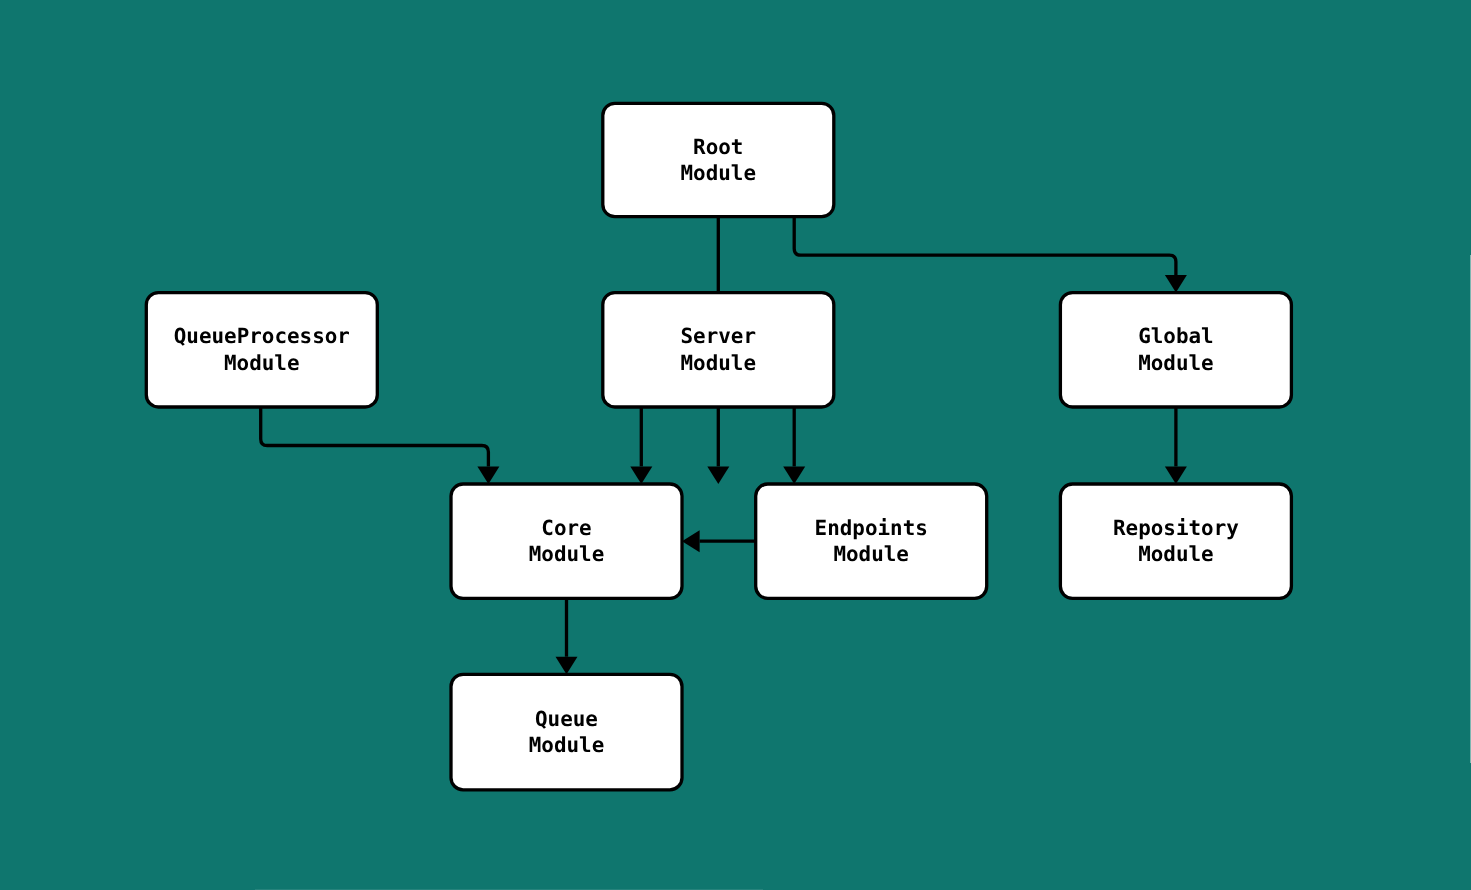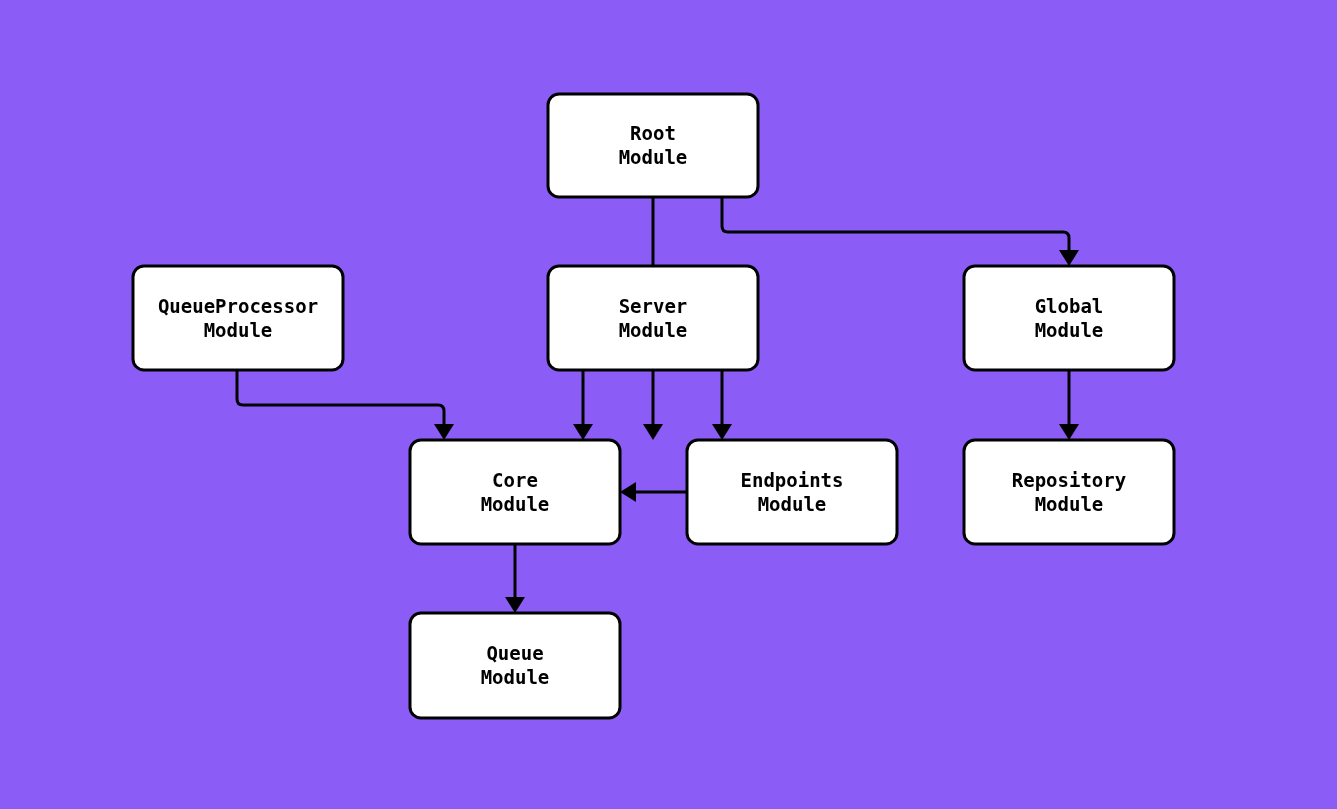--- a/index.html
+++ b/index.html
@@ -4,21 +4,21 @@
 <style>
   html, body {
     margin: 0;
     padding: 0;
     background: #ffffff;
   }
   #diagram-root {
     position: relative;
     width: 1337px;
     height: 809px;
-    background: #8b5cf6;
+    background: #0f766e;
     overflow: hidden;
     font-family: "DejaVu Sans Mono", "Liberation Mono", monospace;
   }
   svg#diagram-canvas {
     position: absolute;
     top: 0;
     left: 0;
     width: 1337px;
     height: 809px;
     display: block;

